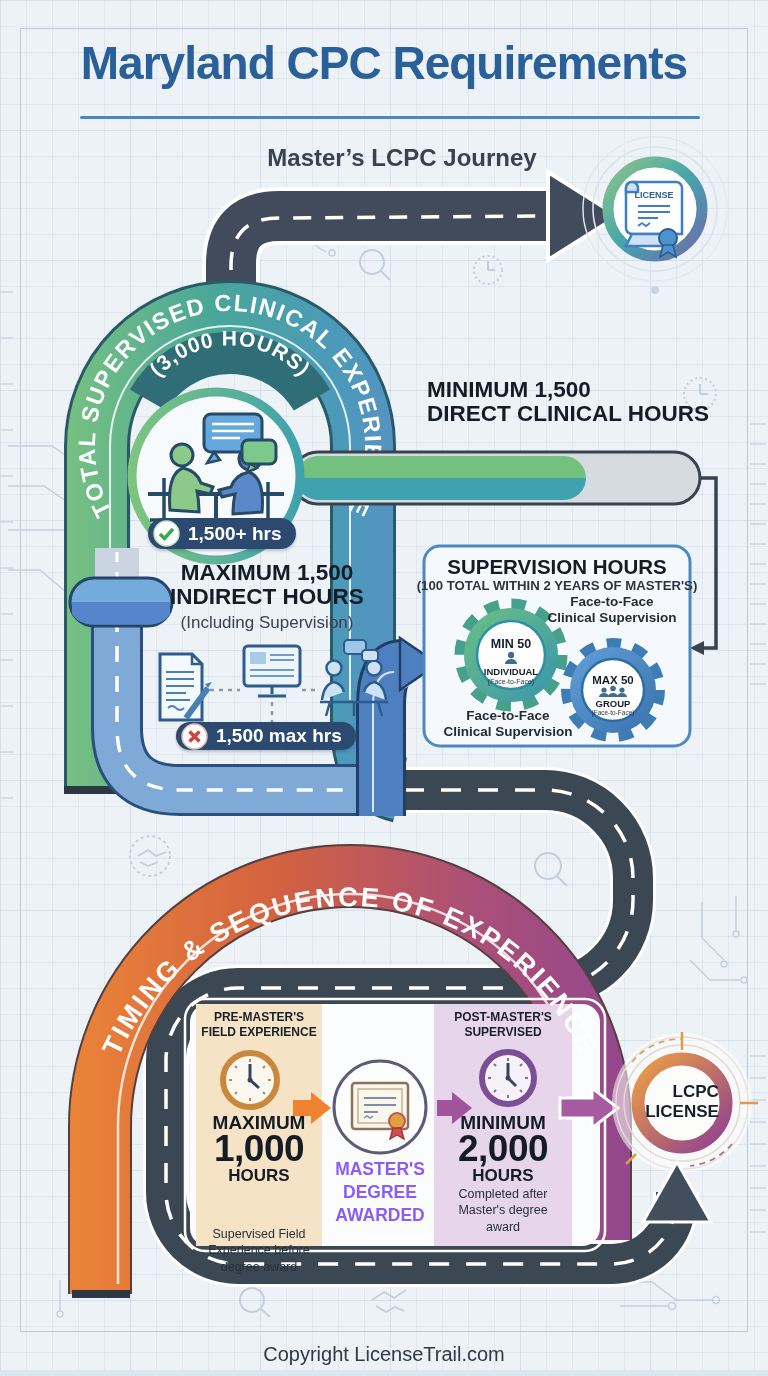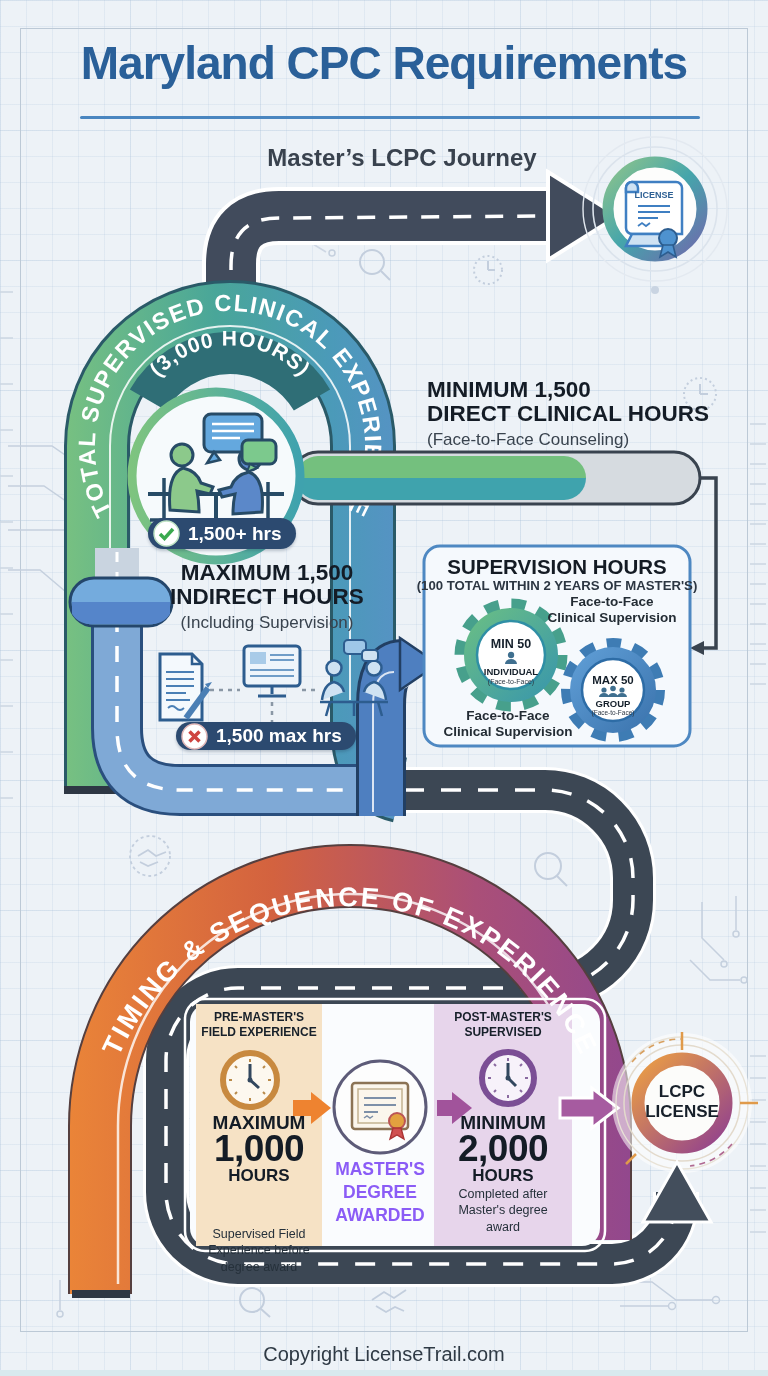--- a/index.html
+++ b/index.html
@@ -27,21 +27,21 @@
         align-items:center;gap:8px;padding:0 14px 0 5px;color:#fff;
         font-weight:bold;font-size:19px;box-shadow:0 2px 3px rgba(30,50,80,.25);}
   .supv-title{font-size:20.5px;font-weight:bold;color:#141b24;}
   .supv-sub{font-size:13.2px;font-weight:bold;color:#2c3642;}
   .supv-label{font-size:13.5px;font-weight:600;color:#232c34;line-height:1.18;}
   .col-title{font-size:12px;font-weight:bold;color:#17202a;line-height:1.25;}
   .qual{font-size:19px;font-weight:bold;color:#141c26;}
   .bigval{font-size:37px;font-weight:bold;color:#141c26;letter-spacing:-.5px;}
   .unit{font-size:17px;font-weight:bold;color:#141c26;}
   .desc{font-size:12.5px;font-weight:normal;color:#25303a;line-height:1.3;white-space:normal;}
-  .lcpc-line{font-size:17px;font-weight:bold;color:#17202a;line-height:1.2;}
+  .lcpc-line{font-size:17px;font-weight:bold;color:#17202a;line-height:1.2;text-align:right;}
   .footer{font-size:20px;color:#2f3a45;}
   .bottom-strip{position:absolute;left:0;bottom:0;width:768px;height:6px;background:#d8e9ee;}
 </style>
 </head>
 <body>
 
 <div class="grid-bg"></div>
 <div class="frame"></div>
 
 <svg class="layer" width="768" height="1376" viewBox="0 0 768 1376">
@@ -351,21 +351,20 @@
   <polygon points="643,1222 677,1162 711,1222" fill="#434e5c" stroke="#ffffff" stroke-width="3"></polygon>
 </svg>
 
 <div class="t ctr page-title" style="left:384px;top:36px;">Maryland CPC Requirements</div>
 <div class="underline" style="left:80px;top:116px;width:620px;height:3px;"></div>
 <div class="t ctr journey" style="left:402px;top:144px;">Master’s LCPC Journey</div>
 
 <div class="t" style="left:427px;top:378px;">
   <span class="h-bold" style="display:block;">MINIMUM 1,500</span>
   <span class="h-bold" style="display:block;">DIRECT CLINICAL HOURS</span>
-  <span class="h-sub" style="display:block;">(Face-to-Face Counseling)</span>
 </div>
 
 <div class="t ctr" style="left:267px;top:561px;">
   <span class="h-bold" style="display:block;">MAXIMUM 1,500</span>
   <span class="h-bold" style="display:block;">INDIRECT HOURS</span>
   <span class="h-sub" style="display:block;">(Including Supervision)</span>
 </div>
 
 <div class="pill" style="left:148px;top:518px;height:31px;">
   <svg width="27" height="27" viewBox="0 0 27 27">

